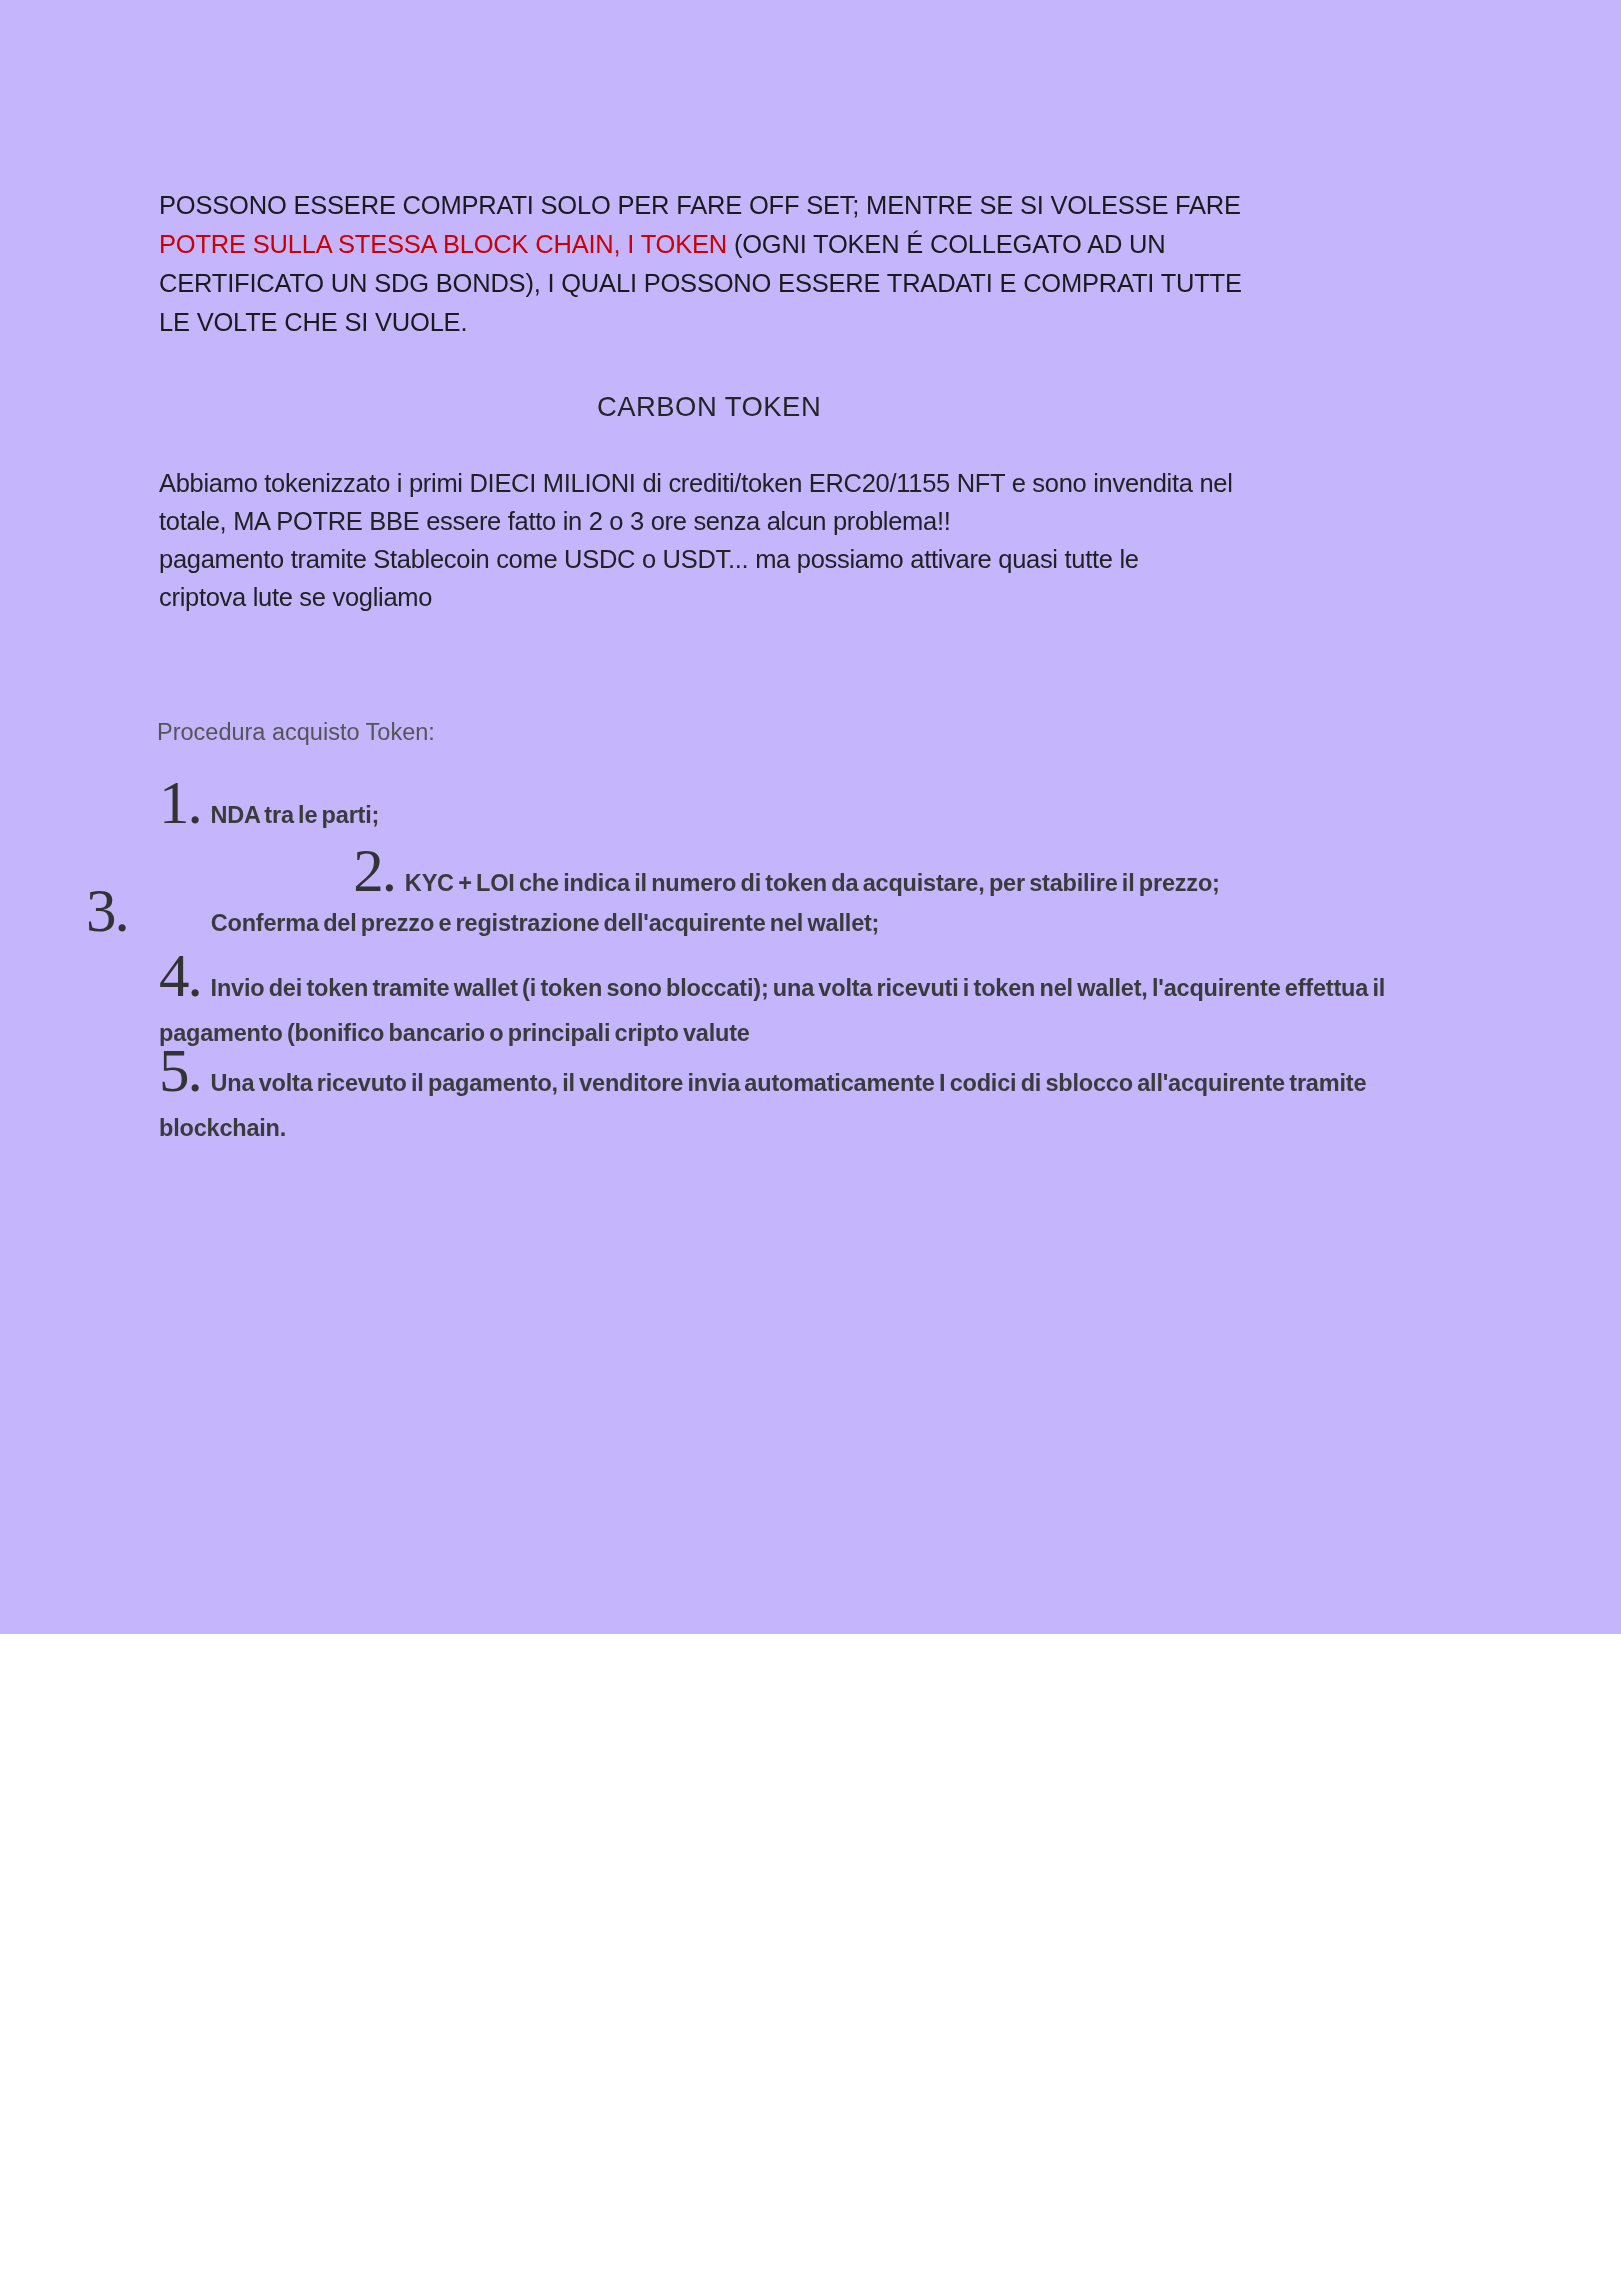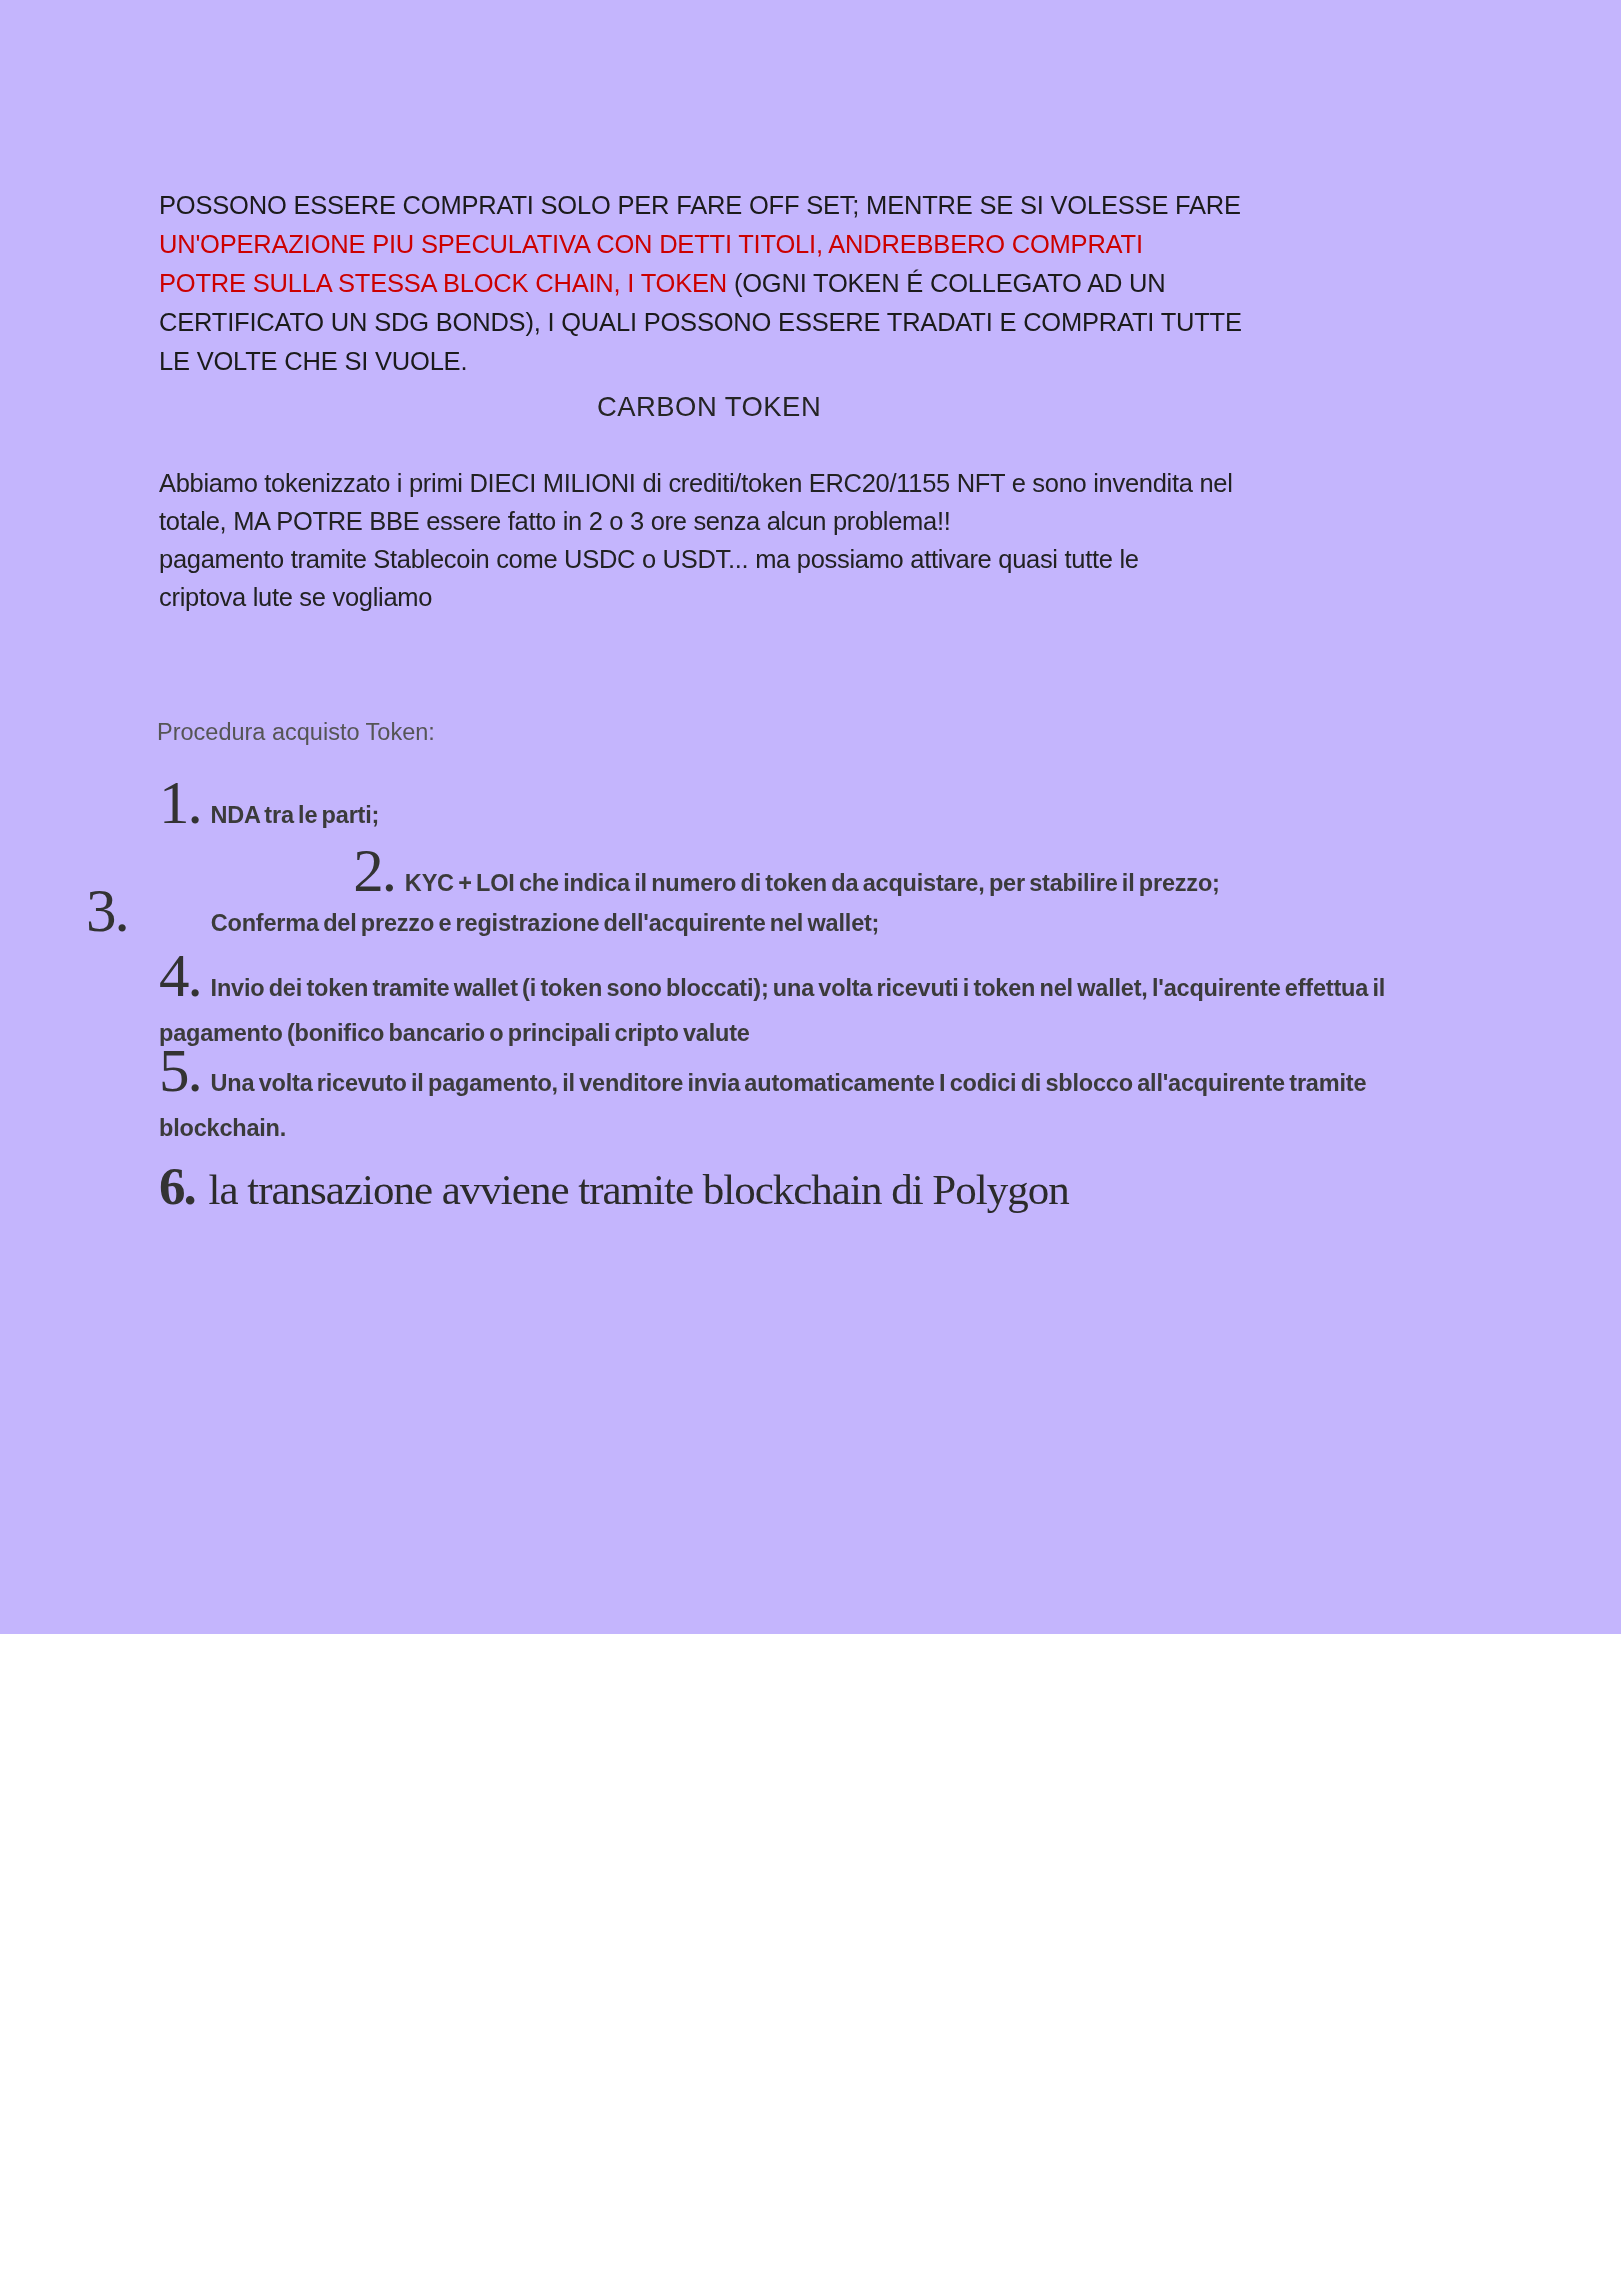--- a/index.html
+++ b/index.html
@@ -107,23 +107,20 @@
   }
 </style>
 </head>
 <body>
 
 <div class="page">
 
   <div class="intro">
     <div>POSSONO ESSERE COMPRATI SOLO PER FARE OFF SET; MENTRE SE SI VOLESSE FARE</div>
     <div>
-      <span class="red">UN'OPERAZIONE PIU SPECULATIVA CON DETTI TITOLI, ANDREBBERO COMPRATI</span>
-    </div>
-    <div>
       <span class="red">POTRE SULLA STESSA BLOCK CHAIN, I TOKEN</span><span> (OGNI TOKEN É COLLEGATO AD UN</span>
     </div>
     <div>CERTIFICATO UN SDG BONDS), I QUALI POSSONO ESSERE TRADATI E COMPRATI TUTTE</div>
     <div>LE VOLTE CHE SI VUOLE.</div>
   </div>
 
   <div class="heading">CARBON TOKEN</div>
 
   <div class="sales">
     <div>Abbiamo tokenizzato i primi DIECI MILIONI di crediti/token ERC20/1155 NFT e sono invendita nel</div>
@@ -147,18 +144,15 @@
   </div>
 
   <div class="item item-4">
     <span class="num">4.</span><span>Invio dei token tramite wallet (i token sono bloccati); una volta ricevuti i token nel wallet, l'acquirente effettua il pagamento (bonifico bancario o principali cripto valute</span>
   </div>
 
   <div class="item item-5">
     <span class="num">5.</span><span>Una volta ricevuto il pagamento, il venditore invia automaticamente I codici di sblocco all'acquirente tramite blockchain.</span>
   </div>
 
-  <div class="item item-6">
-    <span class="num">6.</span><span>la transazione avviene tramite blockchain di Polygon</span>
-  </div>
 
 </div>
 
 
 </body></html>

